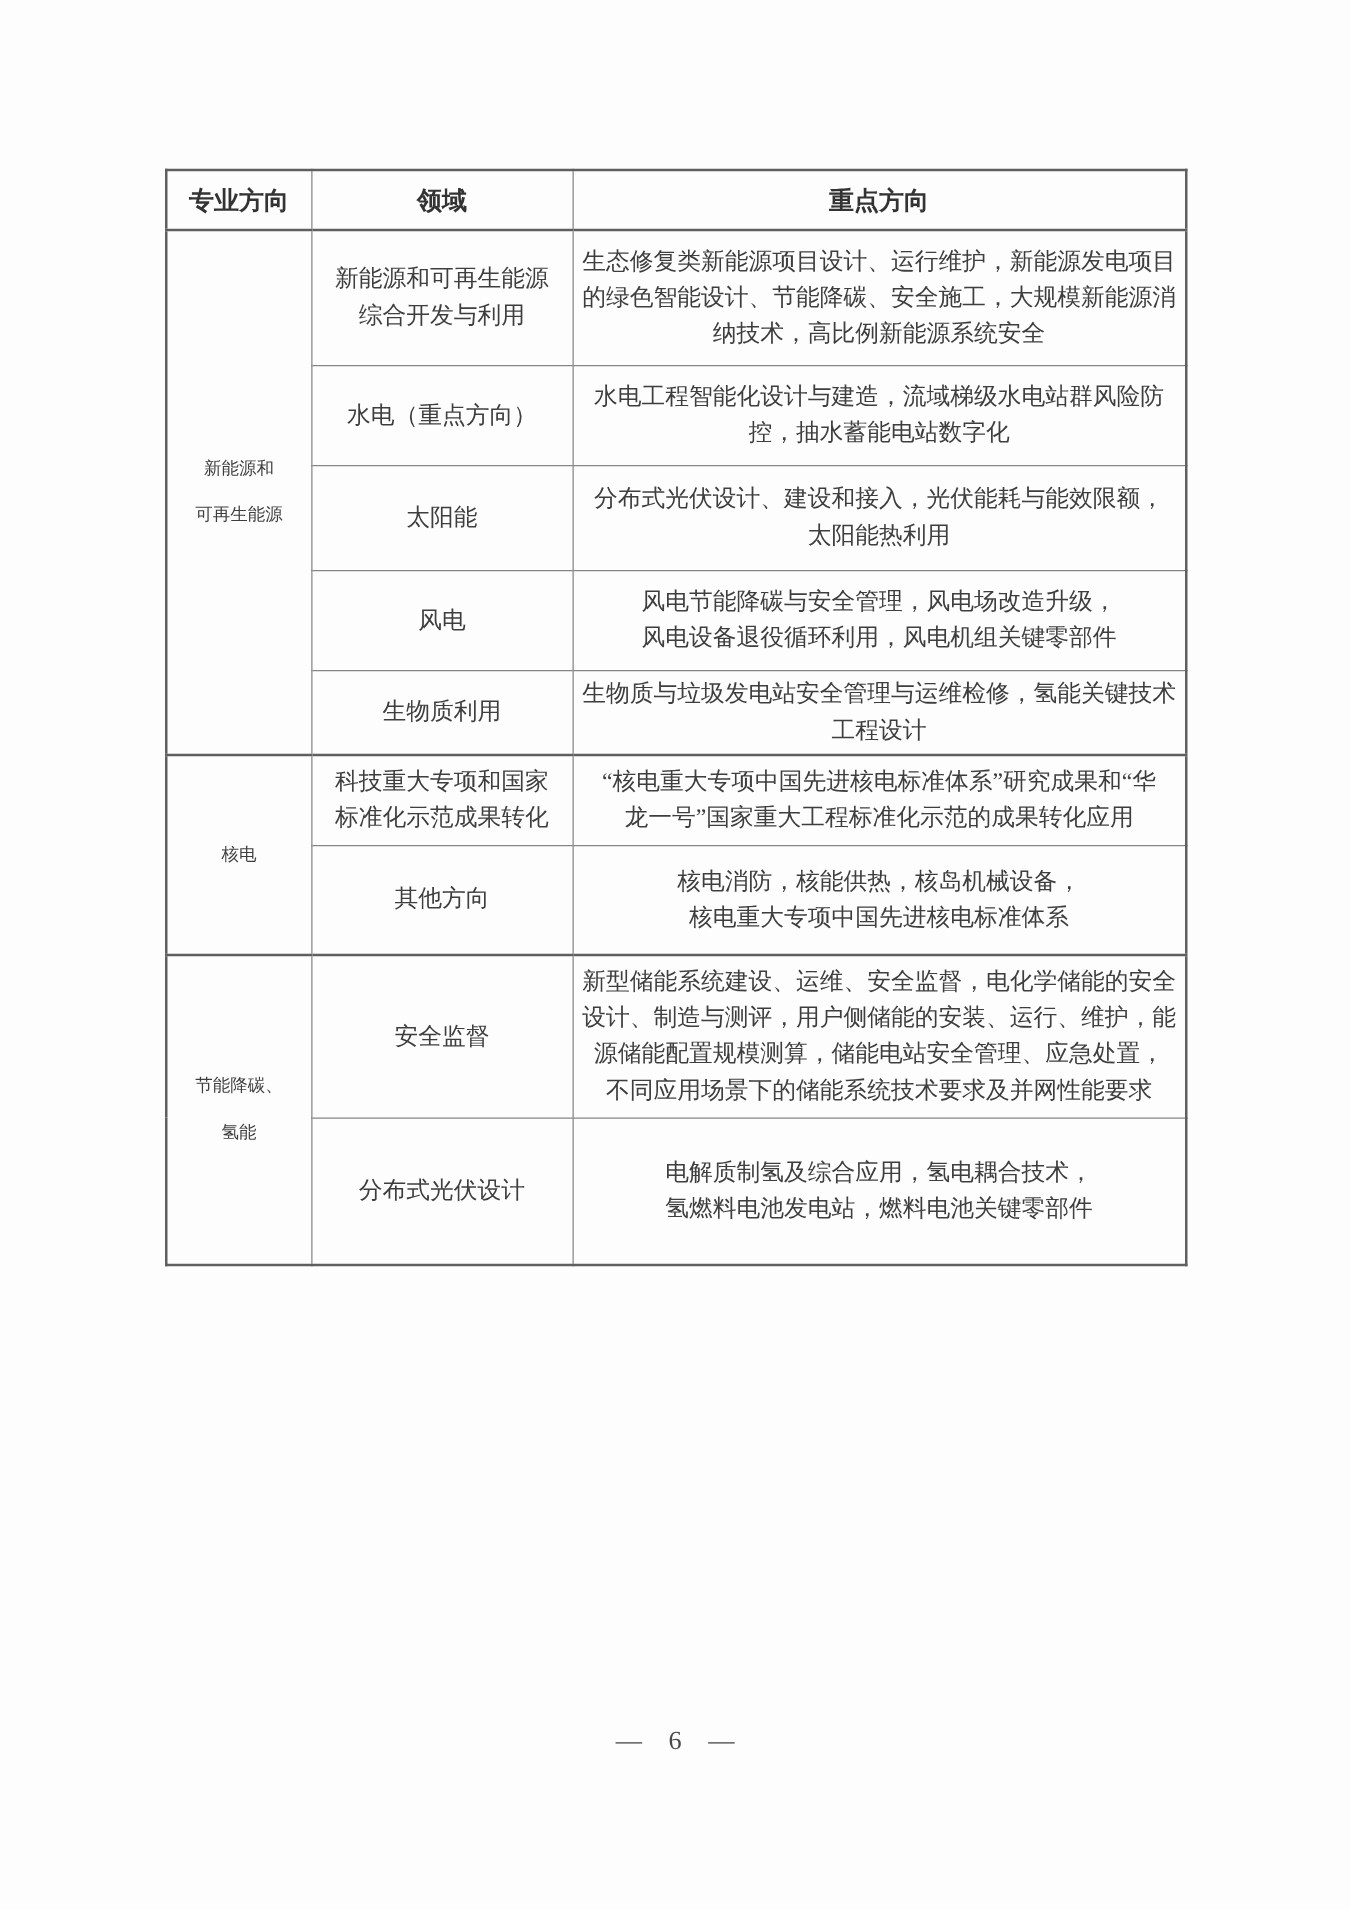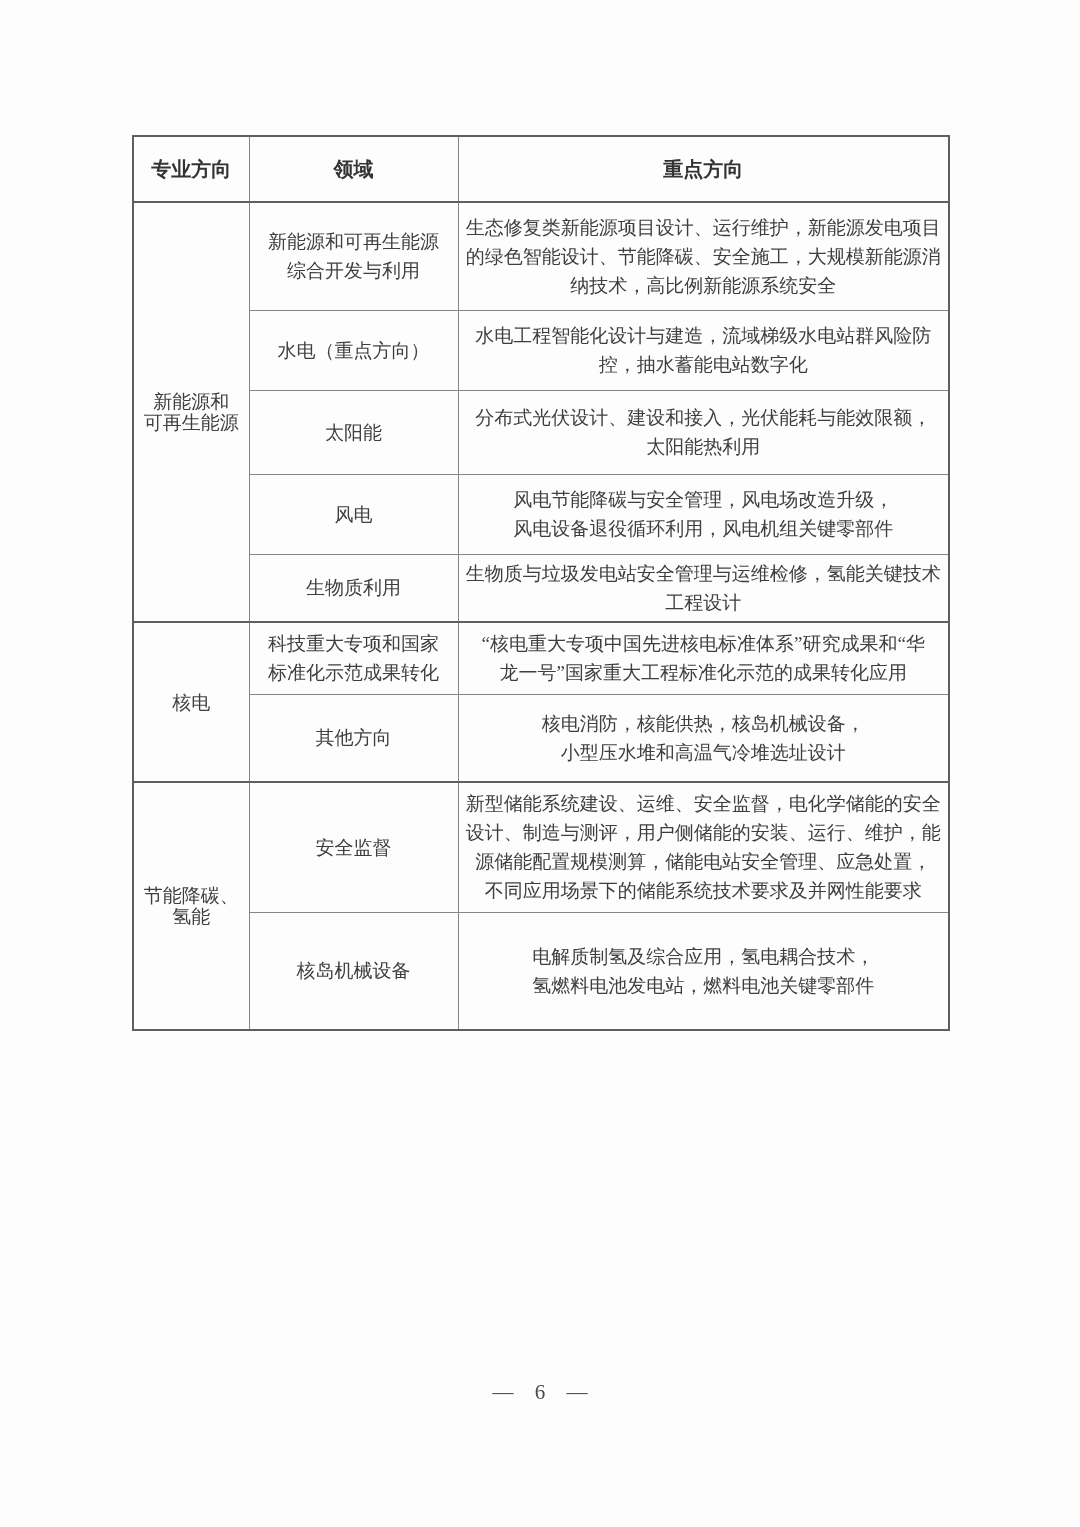--- a/index.html
+++ b/index.html
@@ -34,23 +34,23 @@
   th {
     font-family:"Liberation Sans","DejaVu Sans",sans-serif;
     font-weight:700;
     font-size:20px;
     color:#333333;
   }
   td {
     font-size:19px;
     line-height:29px;
   }
-  td.dir { font-size:19px; line-height:21px; }
+  td.dir { font-size:14px; line-height:37px; }
   tr.group-start td { border-top:2px solid #5f5f5f; }
-  tr.hdr  { height:66px; }
+  tr.hdr  { height:48px; }
   tr.r1   { height:108px; }
   tr.r2   { height:80px; }
   tr.r3   { height:84px;padding-left:11px; }
   tr.r4   { height:80px; }
   tr.r5   { height:68px; }
   tr.r6   { height:72px; }
   tr.r7   { height:88px; }
   tr.r8   { height:130px; }
   tr.r9   { height:118px; }
   .footer {
@@ -116,34 +116,34 @@
       <tr class="r6 group-start">
         <td class="dir" rowspan="2">核电</td>
         <td class="field">科技重大专项和国家
 标准化示范成果转化</td>
         <td class="focus">“核电重大专项中国先进核电标准体系”研究成果和“华
 龙一号”国家重大工程标准化示范的成果转化应用</td>
       </tr>
       <tr class="r7">
         <td class="field">其他方向</td>
         <td class="focus">核电消防，核能供热，核岛机械设备，
-小型压水堆和高温气冷堆选址设计</td>
+核电重大专项中国先进核电标准体系</td>
       </tr>
 
       <tr class="r8 group-start">
         <td class="dir" rowspan="2">节能降碳、
 氢能</td>
         <td class="field">安全监督</td>
         <td class="focus">新型储能系统建设、运维、安全监督，电化学储能的安全
 设计、制造与测评，用户侧储能的安装、运行、维护，能
 源储能配置规模测算，储能电站安全管理、应急处置，
 不同应用场景下的储能系统技术要求及并网性能要求</td>
       </tr>
       <tr class="r9">
-        <td class="field">核岛机械设备</td>
+        <td class="field">分布式光伏设计</td>
         <td class="focus">电解质制氢及综合应用，氢电耦合技术，
 氢燃料电池发电站，燃料电池关键零部件</td>
       </tr>
     </tbody>
   </table>
 
   <div class="footer">— 6 —</div>
 
 </div>
 

